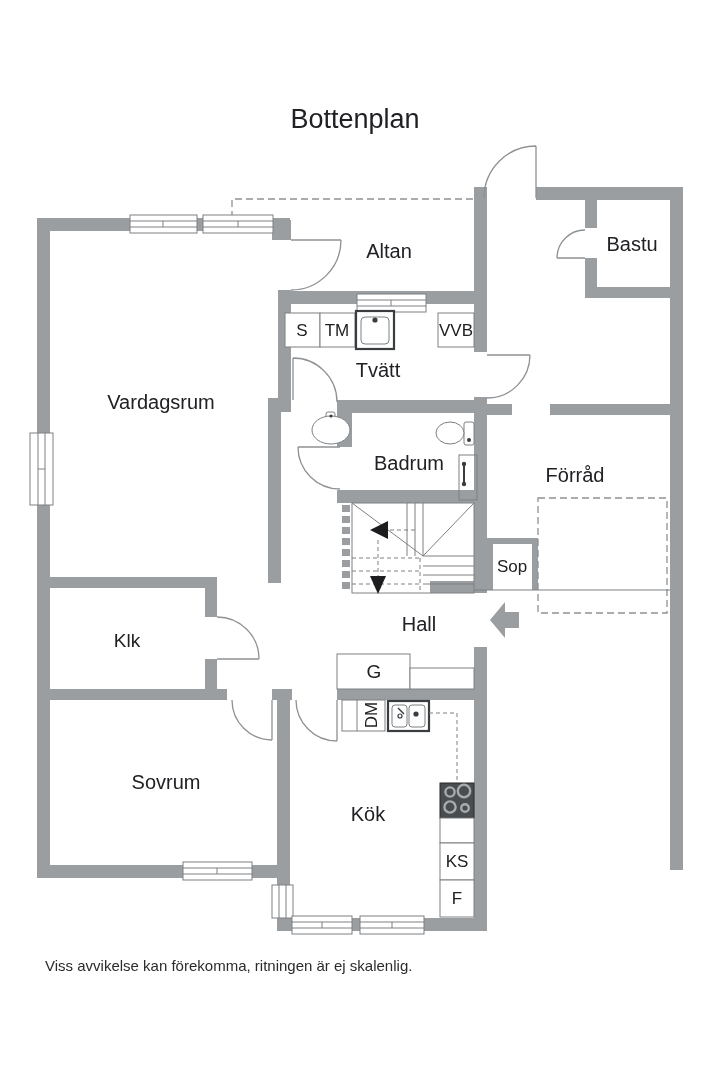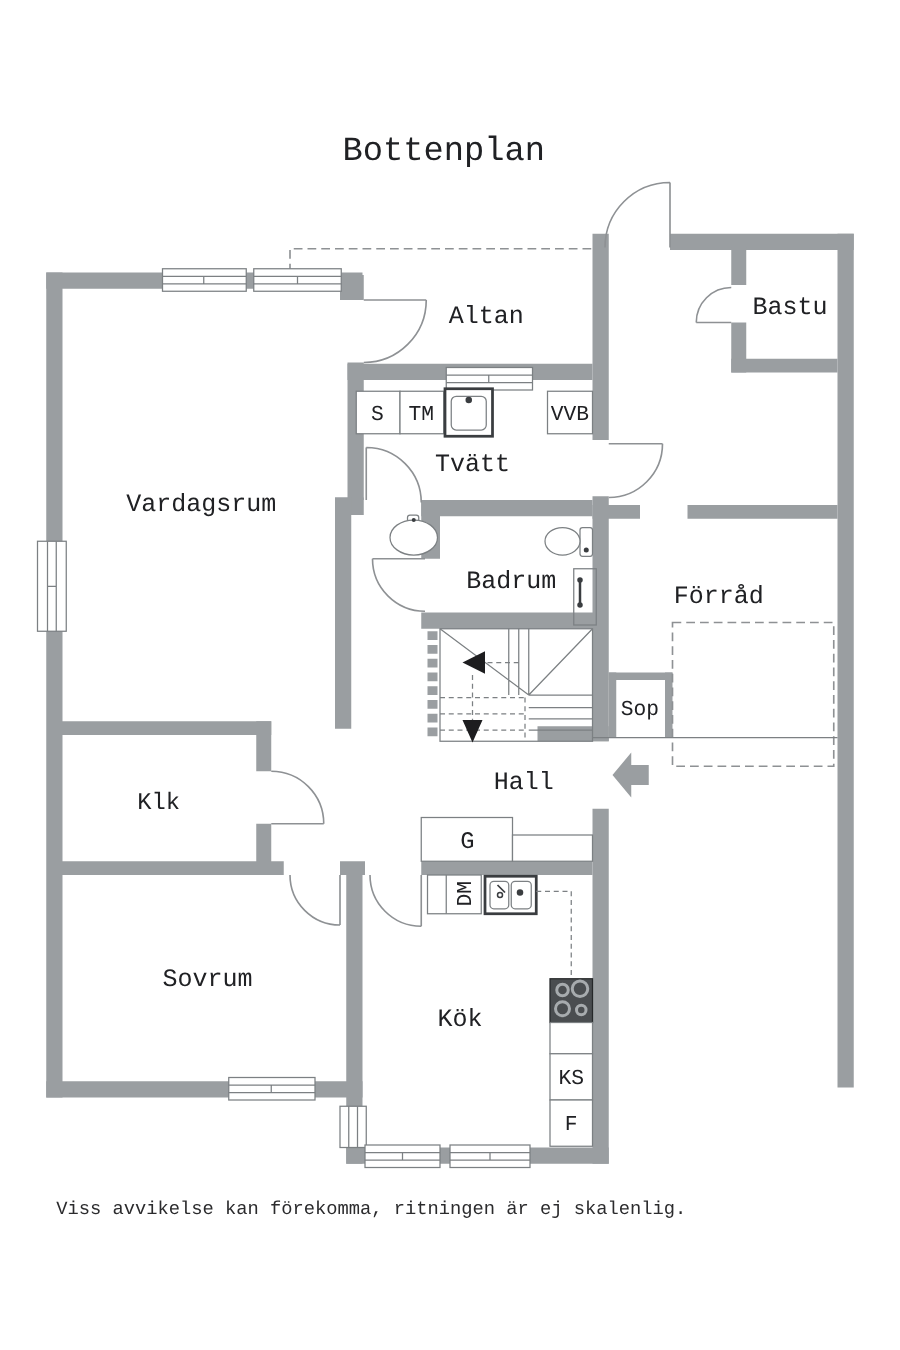--- a/index.html
+++ b/index.html
@@ -1,17 +1,17 @@
 <!DOCTYPE html>
 <html style="--wall: #9a9ea1; --line: #7c8083; --door: #8e9194; --text: #202124; --dark: #3a3d40;"><head>
 <meta charset="utf-8">
 <style>
   html,body{margin:0;padding:0;background:#ffffff;}
   .page{position:relative;width:720px;height:1080px;background:#fff;overflow:hidden;
-        font-family:Liberation Mono, monospace;}
+        font-family:Liberation Sans, sans-serif;}
   svg{display:block;}
   .wall{fill:var(--wall,#9a9ea1);stroke:none;}
   .thin{fill:#ffffff;stroke:var(--line,#7c8083);stroke-width:1;}
   .thinline{fill:none;stroke:var(--line,#7c8083);stroke-width:1;}
   .boldfix{fill:#ffffff;stroke:var(--dark,#3a3d40);stroke-width:2.2;}
   .door{fill:none;stroke:var(--door,#8e9194);stroke-width:1.3;}
   .dashed{fill:none;stroke:var(--door,#9b9b9b);stroke-width:1.3;stroke-dasharray:7 4;}
   .dashfine{fill:none;stroke:var(--line,#8a8d90);stroke-width:1;stroke-dasharray:4 3;}
   .winrect{fill:#ffffff;stroke:var(--line,#7c8083);stroke-width:1;}
   .lbl{font-size:20px;fill:var(--text,#202124);text-anchor:middle;}

